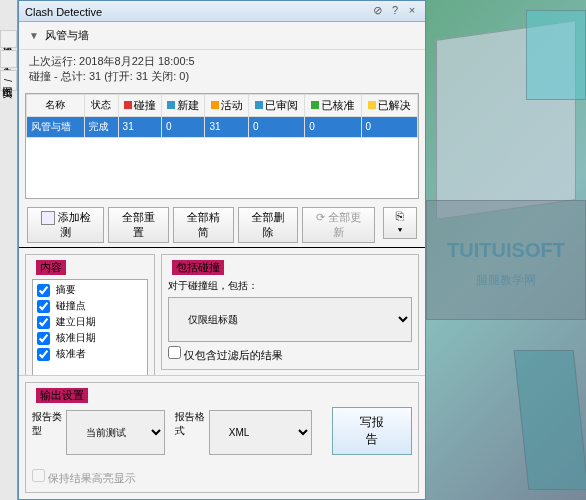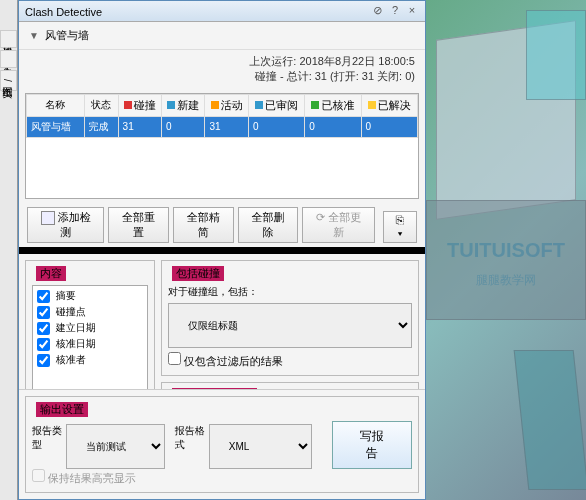--- a/index.html
+++ b/index.html
@@ -4,30 +4,30 @@
 <style>
 *{box-sizing:border-box;margin:0;padding:0;font-family:"Microsoft YaHei",SimSun,sans-serif;font-size:11px}
 body{width:586px;height:500px;display:flex;background:#888;overflow:hidden}
 .sidebar-tabs{width:18px;background:#e8e8e8;border-right:1px solid #999;display:flex;flex-direction:column;padding-top:30px}
 .vtab{writing-mode:vertical-rl;padding:8px 2px;border:1px solid #ccc;background:#f0f0f0;margin-bottom:2px;cursor:pointer;font-size:10px}
 .panel{width:408px;background:#f4f4f4;border:1px solid #5b8bb8;display:flex;flex-direction:column}
 .titlebar{background:linear-gradient(#e8f0f8,#d0e0f0);border-bottom:1px solid #aaa;padding:3px 6px;display:flex;justify-content:space-between;align-items:flex-end}
 .titlebar-btns span{display:inline-block;width:14px;height:14px;text-align:center;line-height:12px;cursor:pointer;color:#555}
 .section-title{padding:6px 10px;font-size:13px;border-bottom:1px solid #ddd;display:flex;align-items:center;gap:6px}
 .chev{color:#666;font-size:10px}
-.meta{text-align:right;padding:4px 10px;font-size:10px;color:#333;line-height:1.4}
+.meta{text-align:left;padding:4px 10px;font-size:10px;color:#333;line-height:1.4}
 .grid{margin:4px 6px;border:1px solid #aaa;background:#fff}
 .grid table{width:100%;border-collapse:collapse}
 .grid th{background:#f5f5f5;border:1px solid #ddd;padding:3px 2px;font-weight:normal;font-size:10px;white-space:nowrap}
 .grid td{border:1px solid #ddd;padding:3px 4px;font-size:10px}
 .grid .sel td{background:#2d7dd2;color:#fff}
 .ico{display:inline-block;width:8px;height:8px;margin-right:2px}
 .i-red{background:#d33}.i-blue{background:#39c}.i-org{background:#f90}.i-yel{background:#fc3}.i-grn{background:#3a3}
 .grid-body{height:60px;background:#fff}
-.toolbar{padding:4px 8px;display:flex;gap:4px;align-items:flex-end;border-bottom:7px solid #000000}
+.toolbar{padding:4px 8px;display:flex;gap:4px;align-items:flex-start;border-bottom:1px solid #000000}
 .btn{background:linear-gradient(#fdfdfd,#e8e8e8);border:1px solid #aaa;padding:2px 8px;cursor:pointer;font-size:11px}
 .btn.dis{color:#999}
 .spacer{flex:1}
 .tabs{display:flex;padding:0 8px;border-bottom:1px solid #aaa}
 .tab{padding:3px 10px;border:1px solid #aaa;border-bottom:none;background:#e8e8e8;margin-right:2px;cursor:pointer;font-size:11px}
 .tab.active{background:#f4f4f4;border-bottom:1px solid #f4f4f4;margin-bottom:-1px}
 .content{flex:1;display:flex;padding:6px;gap:6px;overflow:hidden}
 .fieldset{border:1px solid #bbb;padding:6px;background:#f4f4f4}
 .fieldset>.fs-title{font-size:11px;margin:-12px 0 4px 4px;background:#be185d;display:inline-block;padding:0 4px}
 .left{flex:0 0 130px;display:flex;flex-direction:column}
@@ -155,21 +155,21 @@
           <label>报告类型</label>
           <select style="width:115px"><option>当前测试</option></select>
         </div>
         <div class="out-col">
           <label>报告格式</label>
           <select style="width:120px"><option>XML</option></select>
         </div>
         <div class="spacer"></div>
         <button class="btn-primary">写报告</button>
       </div>
-      <label style="font-size:10px;color:#999;display:block;margin-top:0"><input type="checkbox" disabled="" style=""> <span>保持结果高亮显示</span></label>
+      <label style="font-size:10px;color:#999;display:block;margin-top:14px"><input type="checkbox" disabled="" style=""> <span>保持结果高亮显示</span></label>
     </div>
   </div>
 </div>
 
 <div class="viewport">
   <div class="geom" style="top:30px;left:10px;width:140px;height:180px;transform:skewY(-8deg)"></div>
   <div class="geom" style="top:200px;left:0;width:160px;height:120px;background:rgba(120,140,150,.6)"></div>
   <div class="geom" style="top:10px;right:0;width:60px;height:90px;background:rgba(90,200,210,.5)"></div>
   <div class="geom" style="bottom:10px;right:5px;width:60px;height:140px;background:rgba(80,150,160,.6);transform:skewX(6deg)"></div>
   <div class="watermark">TUITUISOFT</div>

